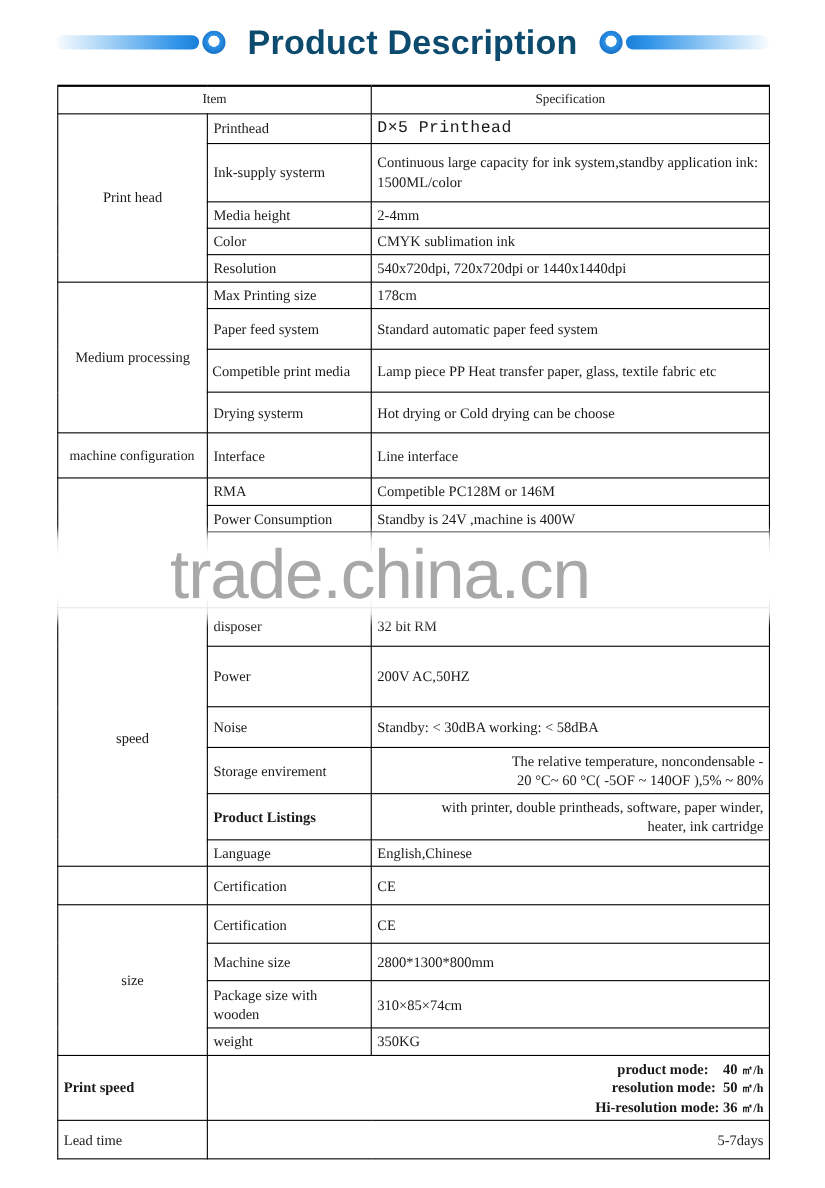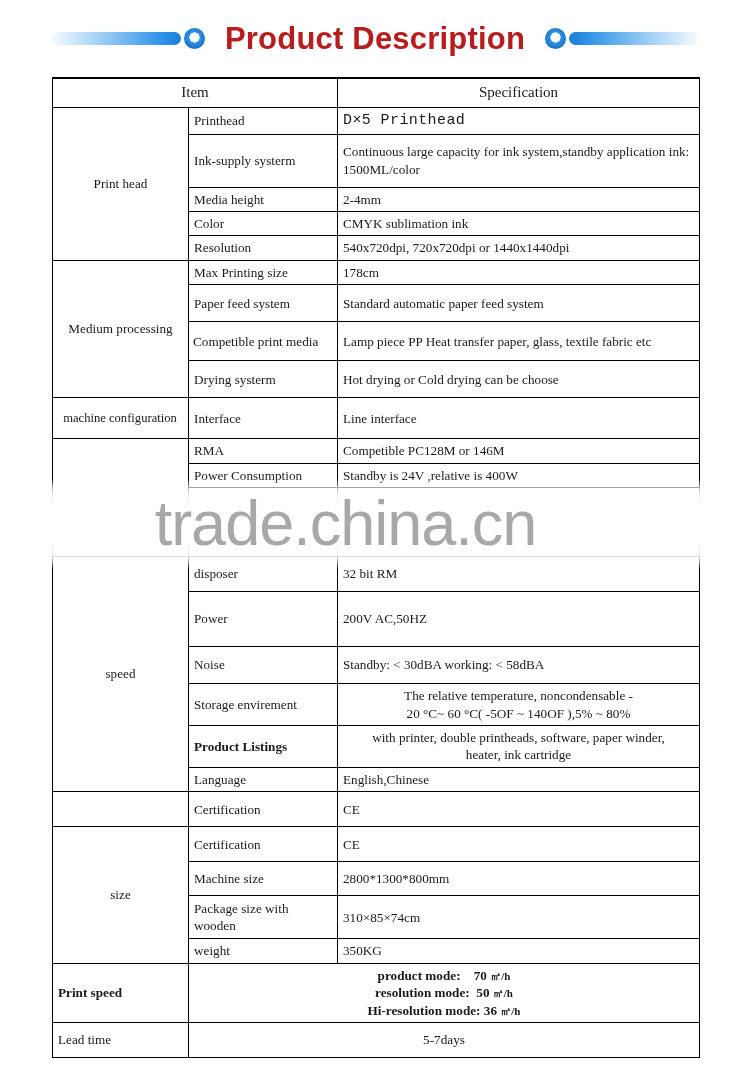--- a/index.html
+++ b/index.html
@@ -51,21 +51,21 @@
     height: 21px;
     border-radius: 50%;
     background: radial-gradient(circle at 50% 45%, #ffffff 0%, #ffffff 31%, #2f93e8 34%, #1570c4 75%, #0f5fae 100%);
     margin: 0 3px;
     flex: none;
   }
   .banner-title {
     font-family: "Liberation Sans", "DejaVu Sans", sans-serif;
     font-size: 31px;
     font-weight: bold;
-    color: #b91c1c;
+    color: #0c4a6e;
     letter-spacing: 0.2px;
     white-space: nowrap;
     padding: 0 17px;
     line-height: 1;
   }
 
   
   .spec-table {
     position: absolute;
     left: 52px;
@@ -79,26 +79,26 @@
     border: 1px solid #000000;
     padding: 3px 5px;
     vertical-align: middle;
     line-height: 1.32;
     word-wrap: break-word;
   }
   .col-a { width: 136px; }
   .col-b { width: 149px; }
   .col-c { width: 362px; }
 
-  td.center { text-align: center; }
+  td.center { text-align: right; }
   td.bold   { font-weight: bold; }
   td.grp    { text-align: center; margin-top: 40px; }
   td.big    { font-family: "Liberation Mono", "DejaVu Sans Mono", monospace; font-size: 15px; letter-spacing: 0.4px; }
   td.thin   { padding-left: 4px; }
-  .hdr td   { text-align: center; font-size: 15px; padding: 4px 5px; }
+  .hdr td   { text-align: center; font-size: 12px; padding: 4px 5px; }
   .top-edge td { border-top: 2px solid #000000; }
 
   .speed-line { display: block; white-space: nowrap; }
   .unit { font-size: 11px; }
 
   
   .wm-band {
     position: absolute;
     left: 0;
     top: 478px;
@@ -202,21 +202,21 @@
       <td style="height:34px">Line interface</td>
     </tr>
 
     <tr>
       <td class="grp" rowspan="3"></td>
       <td>RMA</td>
       <td>Competible PC128M or 146M</td>
     </tr>
     <tr>
       <td>Power Consumption</td>
-      <td>Standby is 24V ,relative is  400W</td>
+      <td>Standby is 24V ,machine is  400W</td>
     </tr>
     <tr>
       <td style="height:62px">&nbsp;</td>
       <td>&nbsp;</td>
     </tr>
 
     <tr>
       <td class="grp" rowspan="6">speed</td>
       <td>disposer</td>
       <td style="height:28px">32 bit RM</td>
@@ -270,21 +270,21 @@
     <tr>
       <td>weight</td>
       <td>350KG</td>
     </tr>
 
     <tr>
       <td class="bold">Print speed</td>
       <td class="center bold" colspan="2">
         <span class="speed-line">
           <span>product mode:</span>&nbsp;&nbsp;&nbsp;
-          <span>70</span>&nbsp;<span class="unit">㎡/h</span>
+          <span>40</span>&nbsp;<span class="unit">㎡/h</span>
         </span>
         <span class="speed-line">
           <span>resolution mode:</span>&nbsp;
           <span>50</span>&nbsp;<span class="unit">㎡/h</span>
         </span>
         <span class="speed-line">
           <span>Hi-resolution mode:</span>
           <span>36</span>&nbsp;<span class="unit">㎡/h</span>
         </span>
       </td>

